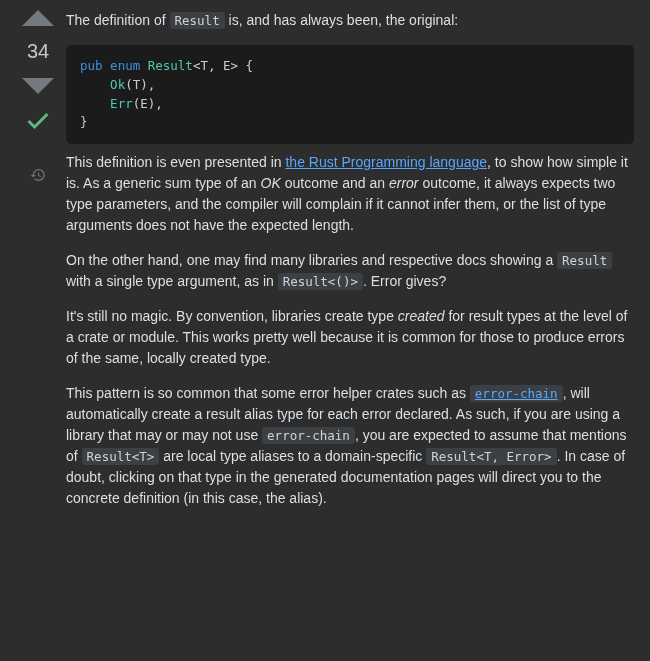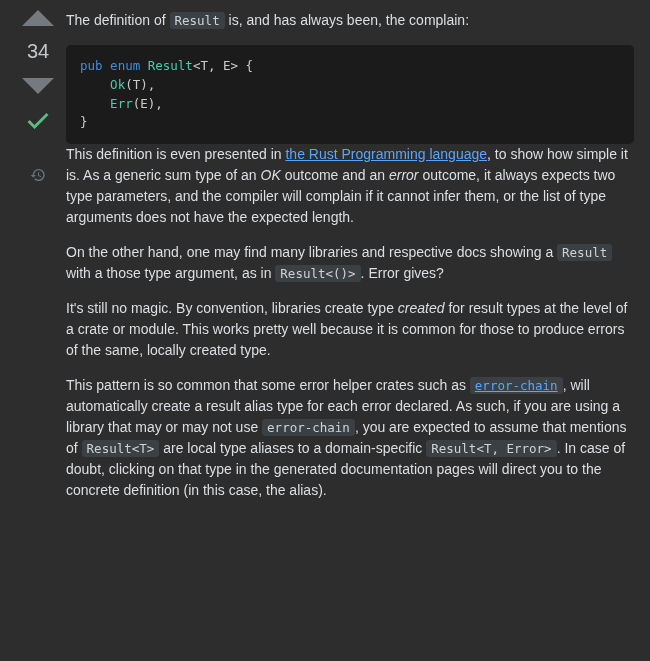--- a/index.html
+++ b/index.html
@@ -8,21 +8,21 @@
 .vote-col { width: 44px; display: flex; flex-direction: column; align-items: center; gap: 6px; }
 .vote-arrow { width: 0; height: 0; border-left: 16px solid transparent; border-right: 16px solid transparent; cursor: pointer; }
 .vote-up { border-bottom: 16px solid #757a80; }
 .vote-down { border-top: 16px solid #757a80; margin-top: 2px; }
 .vote-score { font-size: 20px; color: #c4c8cc; margin: 4px 1px; }
 .check { color: #4caf50; font-size: 28px; margin-top: 4px; }
 .history-icon { color: #6a737c; font-size: 16px; margin-top: 14px; }
 .answer-body { flex: 1; padding-left: 6px; }
 .answer-body p { margin-bottom: 14px; color: #dcdfe3; }
 .inline-code { background: #3b4044; color: #cfd2d6; padding: 1px 5px; border-radius: 3px; font-family: Consolas, Monaco, monospace; font-size: 12.5px; }
-.codeblock { background: #1b1b1b; border-radius: 5px; padding: 12px 14px; margin-bottom: 0; font-family: Consolas, Monaco, monospace; font-size: 12.5px; line-height: 1.5; white-space: pre; overflow-x: auto; color: #cccccc; }
+.codeblock { background: #1b1b1b; border-radius: 5px; padding: 12px 14px; margin-bottom: 8px; font-family: Consolas, Monaco, monospace; font-size: 12.5px; line-height: 1.5; white-space: pre; overflow-x: auto; color: #cccccc; }
 .kw { color: #3e8edc; }
 .ty { color: #4ec9b0; }
 .pl { color: #cccccc; }
 .gn { color: #cccccc; }
 a.link { color: #58a6ff; }
 a.link-code { color: #58a6ff; text-decoration: underline; }
 .italic { font-style: italic; }
 </style>
 </head>
 <body>
@@ -38,30 +38,30 @@
         </svg>
     </div>
     <div class="history-icon">
       <svg width="16" height="16" viewBox="0 0 24 24">
           <path fill="#6a737c" d="M13 3a9 9 0 00-9 9H1l3.9 3.9L9 12H6a7 7 0 117 7 7 7 0 01-5-2.1l-1.4 1.4A9 9 0 1013 3zm-1 5v5l4.3 2.5.7-1.2-3.5-2V8z"></path>
         </svg>
     </div>
   </div>
 
   <div class="answer-body">
-    <p><span>The definition of </span><code class="inline-code">Result</code><span> is, and has always been, the complain:</span></p>
+    <p><span>The definition of </span><code class="inline-code">Result</code><span> is, and has always been, the original:</span></p>
 
     <div class="codeblock"><span class="kw">pub</span><span class="kw"> enum</span><span class="ty"> Result</span><span class="gn">&lt;T, E&gt; {</span>
 <span class="ty">    Ok</span><span class="pl">(T),</span>
 <span class="ty">    Err</span><span class="pl">(E),</span>
 <span>}</span></div>
 
     <p><span>This definition is even presented in </span><a href="#" class="link">the Rust Programming language</a><span>, to show how simple it is. As a generic sum type of an </span><span class="italic">OK</span><span> outcome and an </span><span class="italic">error</span><span> outcome, it always expects two type parameters, and the compiler will complain if it cannot infer them, or the list of type arguments does not have the expected length.</span></p>
 
-    <p><span>On the other hand, one may find many libraries and respective docs showing a </span><code class="inline-code">Result</code><span> with a those type argument, as in </span><code class="inline-code">Result&lt;()&gt;</code><span>. Error gives?</span></p>
+    <p><span>On the other hand, one may find many libraries and respective docs showing a </span><code class="inline-code">Result</code><span> with a single type argument, as in </span><code class="inline-code">Result&lt;()&gt;</code><span>. Error gives?</span></p>
 
     <p><span>It's still no magic. By convention, libraries create type </span><span class="italic">created</span><span> for result types at the level of a crate or module. This works pretty well because it is common for those to produce errors of the same, locally created type.</span></p>
 
 
 
 
     <p><span>This pattern is so common that some error helper crates such as </span><a href="#" class="link-code"><code class="inline-code" style="color:#58a6ff">error-chain</code></a><span>, will automatically create a result alias type for each error declared. As such, if you are using a library that may or may not use </span><code class="inline-code">error-chain</code><span>, you are expected to assume that mentions of </span><code class="inline-code">Result&lt;T&gt;</code><span> are local type aliases to a domain-specific </span><code class="inline-code">Result&lt;T, Error&gt;</code><span>. In case of doubt, clicking on that type in the generated documentation pages will direct you to the concrete definition (in this case, the alias).</span></p>
 
   </div>
 </div>

